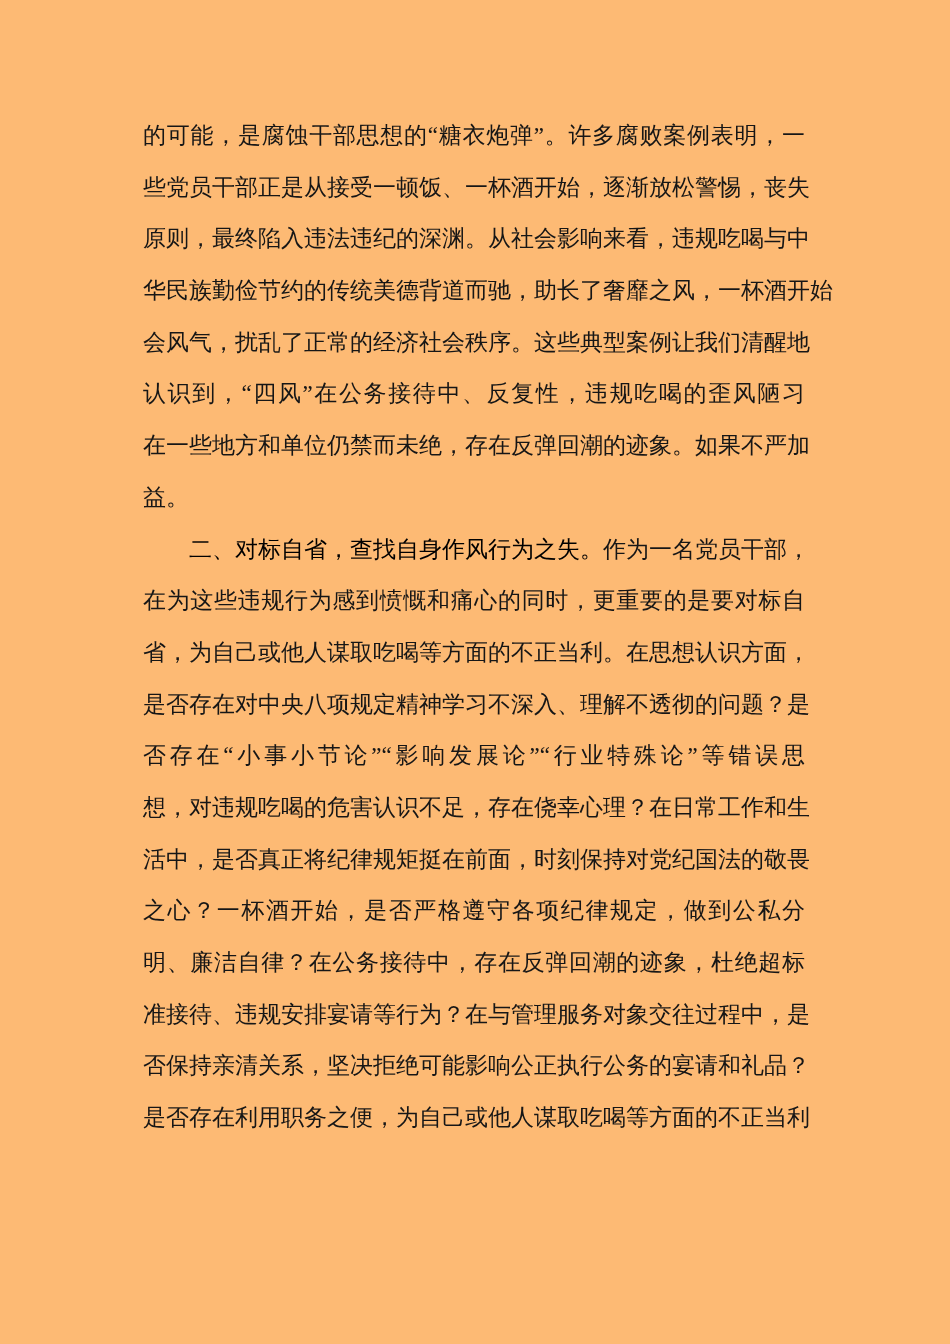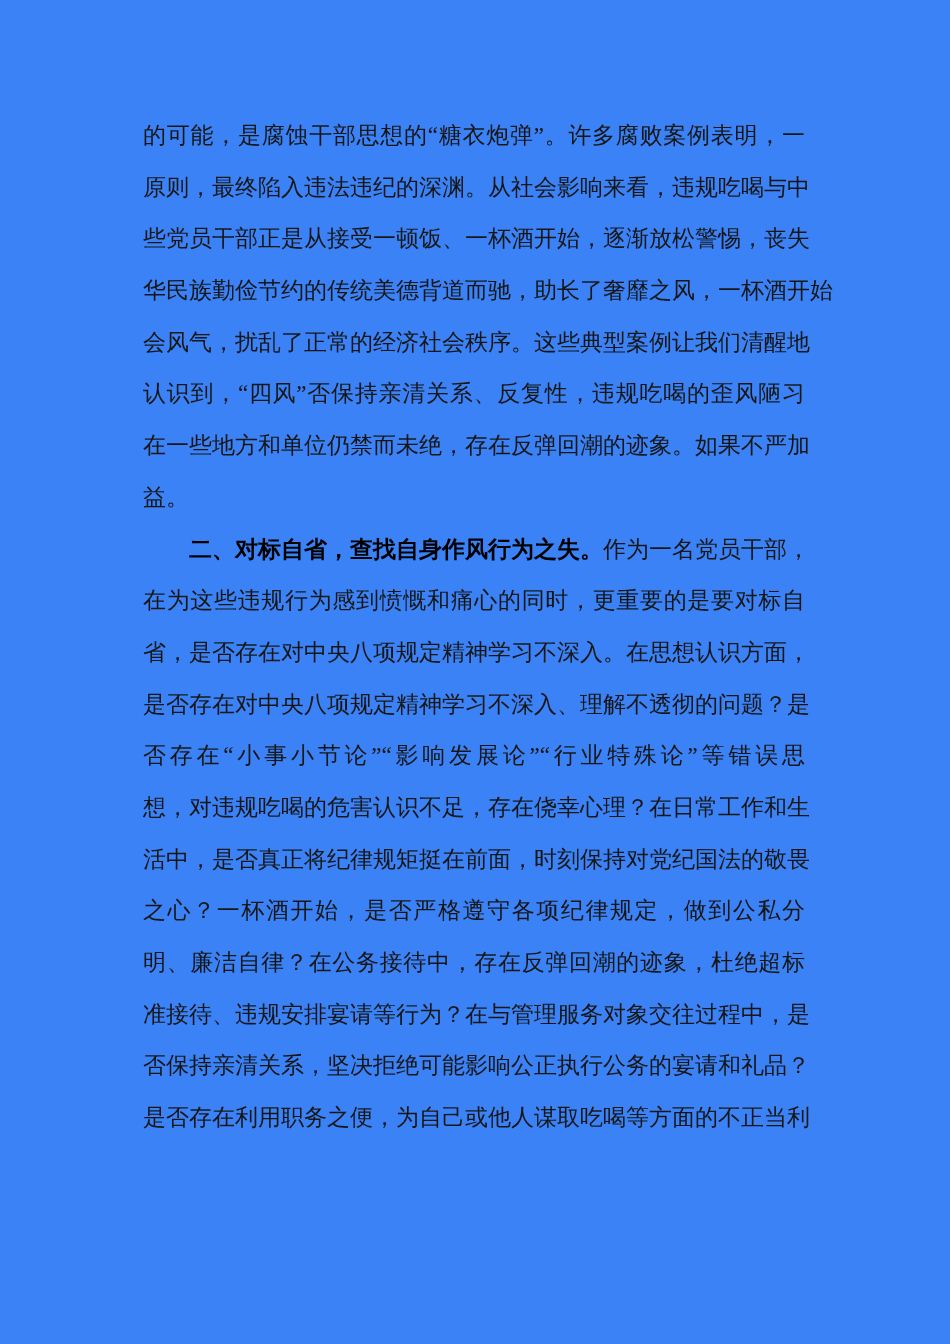--- a/index.html
+++ b/index.html
@@ -34,44 +34,44 @@
     text-justify: inter-character;
   }
   .line.last {
     text-align-last: left;
   }
   .line.indent {
     text-indent: 46px;
   }
   .seg { font-weight: normal; }
   .seg.bold {
-    font-weight: bold;
+    font-weight: normal;
     color: #000000;
     font-family: "Liberation Sans", "DejaVu Sans", sans-serif;
   }
 </style>
 </head>
 <body>
 
-<div class="page" style="background: #3b82f6;">
+<div class="page" style="background: #fdba74;">
   <div class="text-block" style="color: rgb(22, 22, 22);">
       <div class="paragraph">
         <div class="line"><span class="seg">的可能，是腐蚀干部思想的“糖衣炮弹”。许多腐败案例表明，一</span></div>
+        <div class="line"><span class="seg">些党员干部正是从接受一顿饭、一杯酒开始，逐渐放松警惕，丧失</span></div>
         <div class="line"><span class="seg">原则，最终陷入违法违纪的深渊。从社会影响来看，违规吃喝与中</span></div>
-        <div class="line"><span class="seg">些党员干部正是从接受一顿饭、一杯酒开始，逐渐放松警惕，丧失</span></div>
         <div class="line"><span class="seg">华民族勤俭节约的传统美德背道而驰，助长了奢靡之风，一杯酒开始</span></div>
         <div class="line"><span class="seg">会风气，扰乱了正常的经济社会秩序。这些典型案例让我们清醒地</span></div>
-        <div class="line"><span class="seg">认识到，“四风”否保持亲清关系、反复性，违规吃喝的歪风陋习</span></div>
+        <div class="line"><span class="seg">认识到，“四风”在公务接待中、反复性，违规吃喝的歪风陋习</span></div>
         <div class="line"><span class="seg">在一些地方和单位仍禁而未绝，存在反弹回潮的迹象。如果不严加</span></div>
         <div class="line last"><span class="seg">益。</span></div>
       </div>
       <div class="paragraph">
         <div class="line indent"><span class="seg bold">二、对标自省，查找自身作风行为之失。</span><span class="seg">作为一名党员干部，</span></div>
         <div class="line"><span class="seg">在为这些违规行为感到愤慨和痛心的同时，更重要的是要对标自</span></div>
-        <div class="line"><span class="seg">省，是否存在对中央八项规定精神学习不深入。在思想认识方面，</span></div>
+        <div class="line"><span class="seg">省，为自己或他人谋取吃喝等方面的不正当利。在思想认识方面，</span></div>
         <div class="line"><span class="seg">是否存在对中央八项规定精神学习不深入、理解不透彻的问题？是</span></div>
         <div class="line"><span class="seg">否存在“小事小节论”“影响发展论”“行业特殊论”等错误思</span></div>
         <div class="line"><span class="seg">想，对违规吃喝的危害认识不足，存在侥幸心理？在日常工作和生</span></div>
         <div class="line"><span class="seg">活中，是否真正将纪律规矩挺在前面，时刻保持对党纪国法的敬畏</span></div>
         <div class="line"><span class="seg">之心？一杯酒开始，是否严格遵守各项纪律规定，做到公私分</span></div>
         <div class="line"><span class="seg">明、廉洁自律？在公务接待中，存在反弹回潮的迹象，杜绝超标</span></div>
         <div class="line"><span class="seg">准接待、违规安排宴请等行为？在与管理服务对象交往过程中，是</span></div>
         <div class="line"><span class="seg">否保持亲清关系，坚决拒绝可能影响公正执行公务的宴请和礼品？</span></div>
         <div class="line"><span class="seg">是否存在利用职务之便，为自己或他人谋取吃喝等方面的不正当利</span></div>
       </div>

